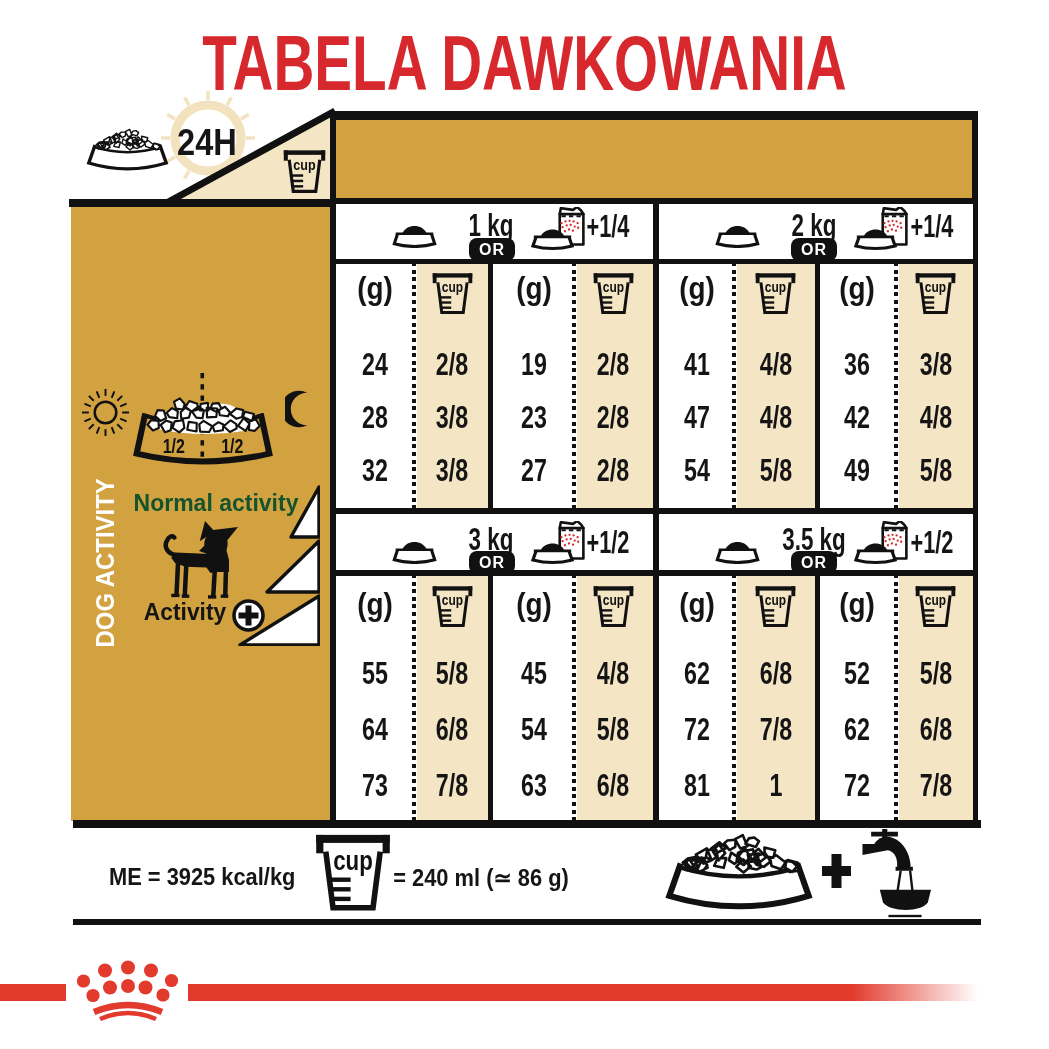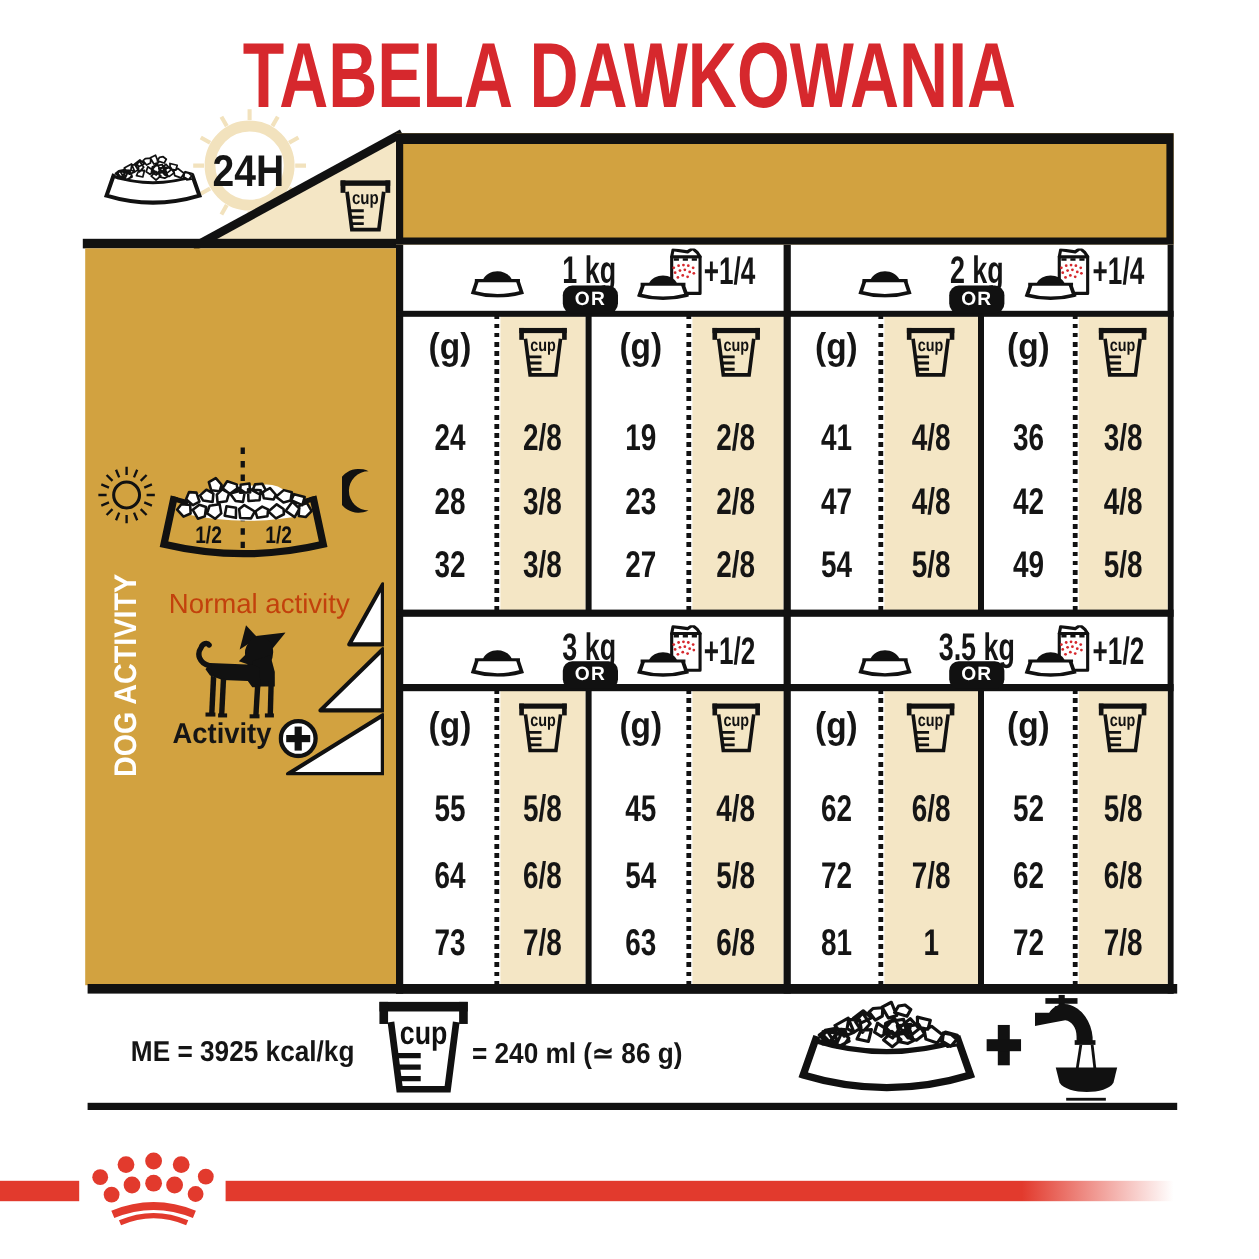--- a/index.html
+++ b/index.html
@@ -272,21 +272,21 @@
 <text x="146" y="119" font-family="Liberation Sans,sans-serif" font-size="28" font-weight="bold" fill="#111" text-anchor="middle" transform="translate(146,0) scale(.8,1) translate(-146,0)">1/2</text>
 </g>
 </svg>
 
 <svg class="abs" style="left:285px;top:390px" width="25" height="38" viewBox="0 0 26 38">
 <path d="M23,2 A19,19 0 1 0 23,36 A15.5,15.5 0 1 1 23,2 Z" fill="#111"></path>
 </svg>
 
 <div class="abs" style="left:17px;top:552px;width:175px;height:30px;text-align:center;font-weight:bold;font-size:26px;color:#fff;transform:rotate(-90deg) scaleX(.92);white-space:nowrap">DOG ACTIVITY</div>
 
-<div class="abs" style="left:128px;top:490px;width:176px;text-align:center;font-weight:normal;font-size:23px;color:#c2410c;white-space:nowrap">Normal activity</div>
+<div class="abs" style="left:128px;top:490px;width:176px;text-align:center;font-weight:bold;font-size:23px;color:#14532d;white-space:nowrap">Normal activity</div>
 
 <svg class="abs" style="left:236px;top:484px" width="84" height="162" viewBox="0 0 84 162">
 <polygon points="83,3 83,53 55,53" fill="#fff" stroke="#111" stroke-width="3.4" stroke-linejoin="round"></polygon>
 <polygon points="83,57 83,108 31,108" fill="#fff" stroke="#111" stroke-width="3.4" stroke-linejoin="round"></polygon>
 <polygon points="83,112 83,161 4,161" fill="#fff" stroke="#111" stroke-width="3.4" stroke-linejoin="round"></polygon>
 </svg>
 
 <svg class="abs" style="left:163px;top:520px" width="75" height="80" viewBox="0 0 100 104">
 <g fill="#111" stroke="none">
 <polygon points="56,0 69,14 49,27"></polygon>

